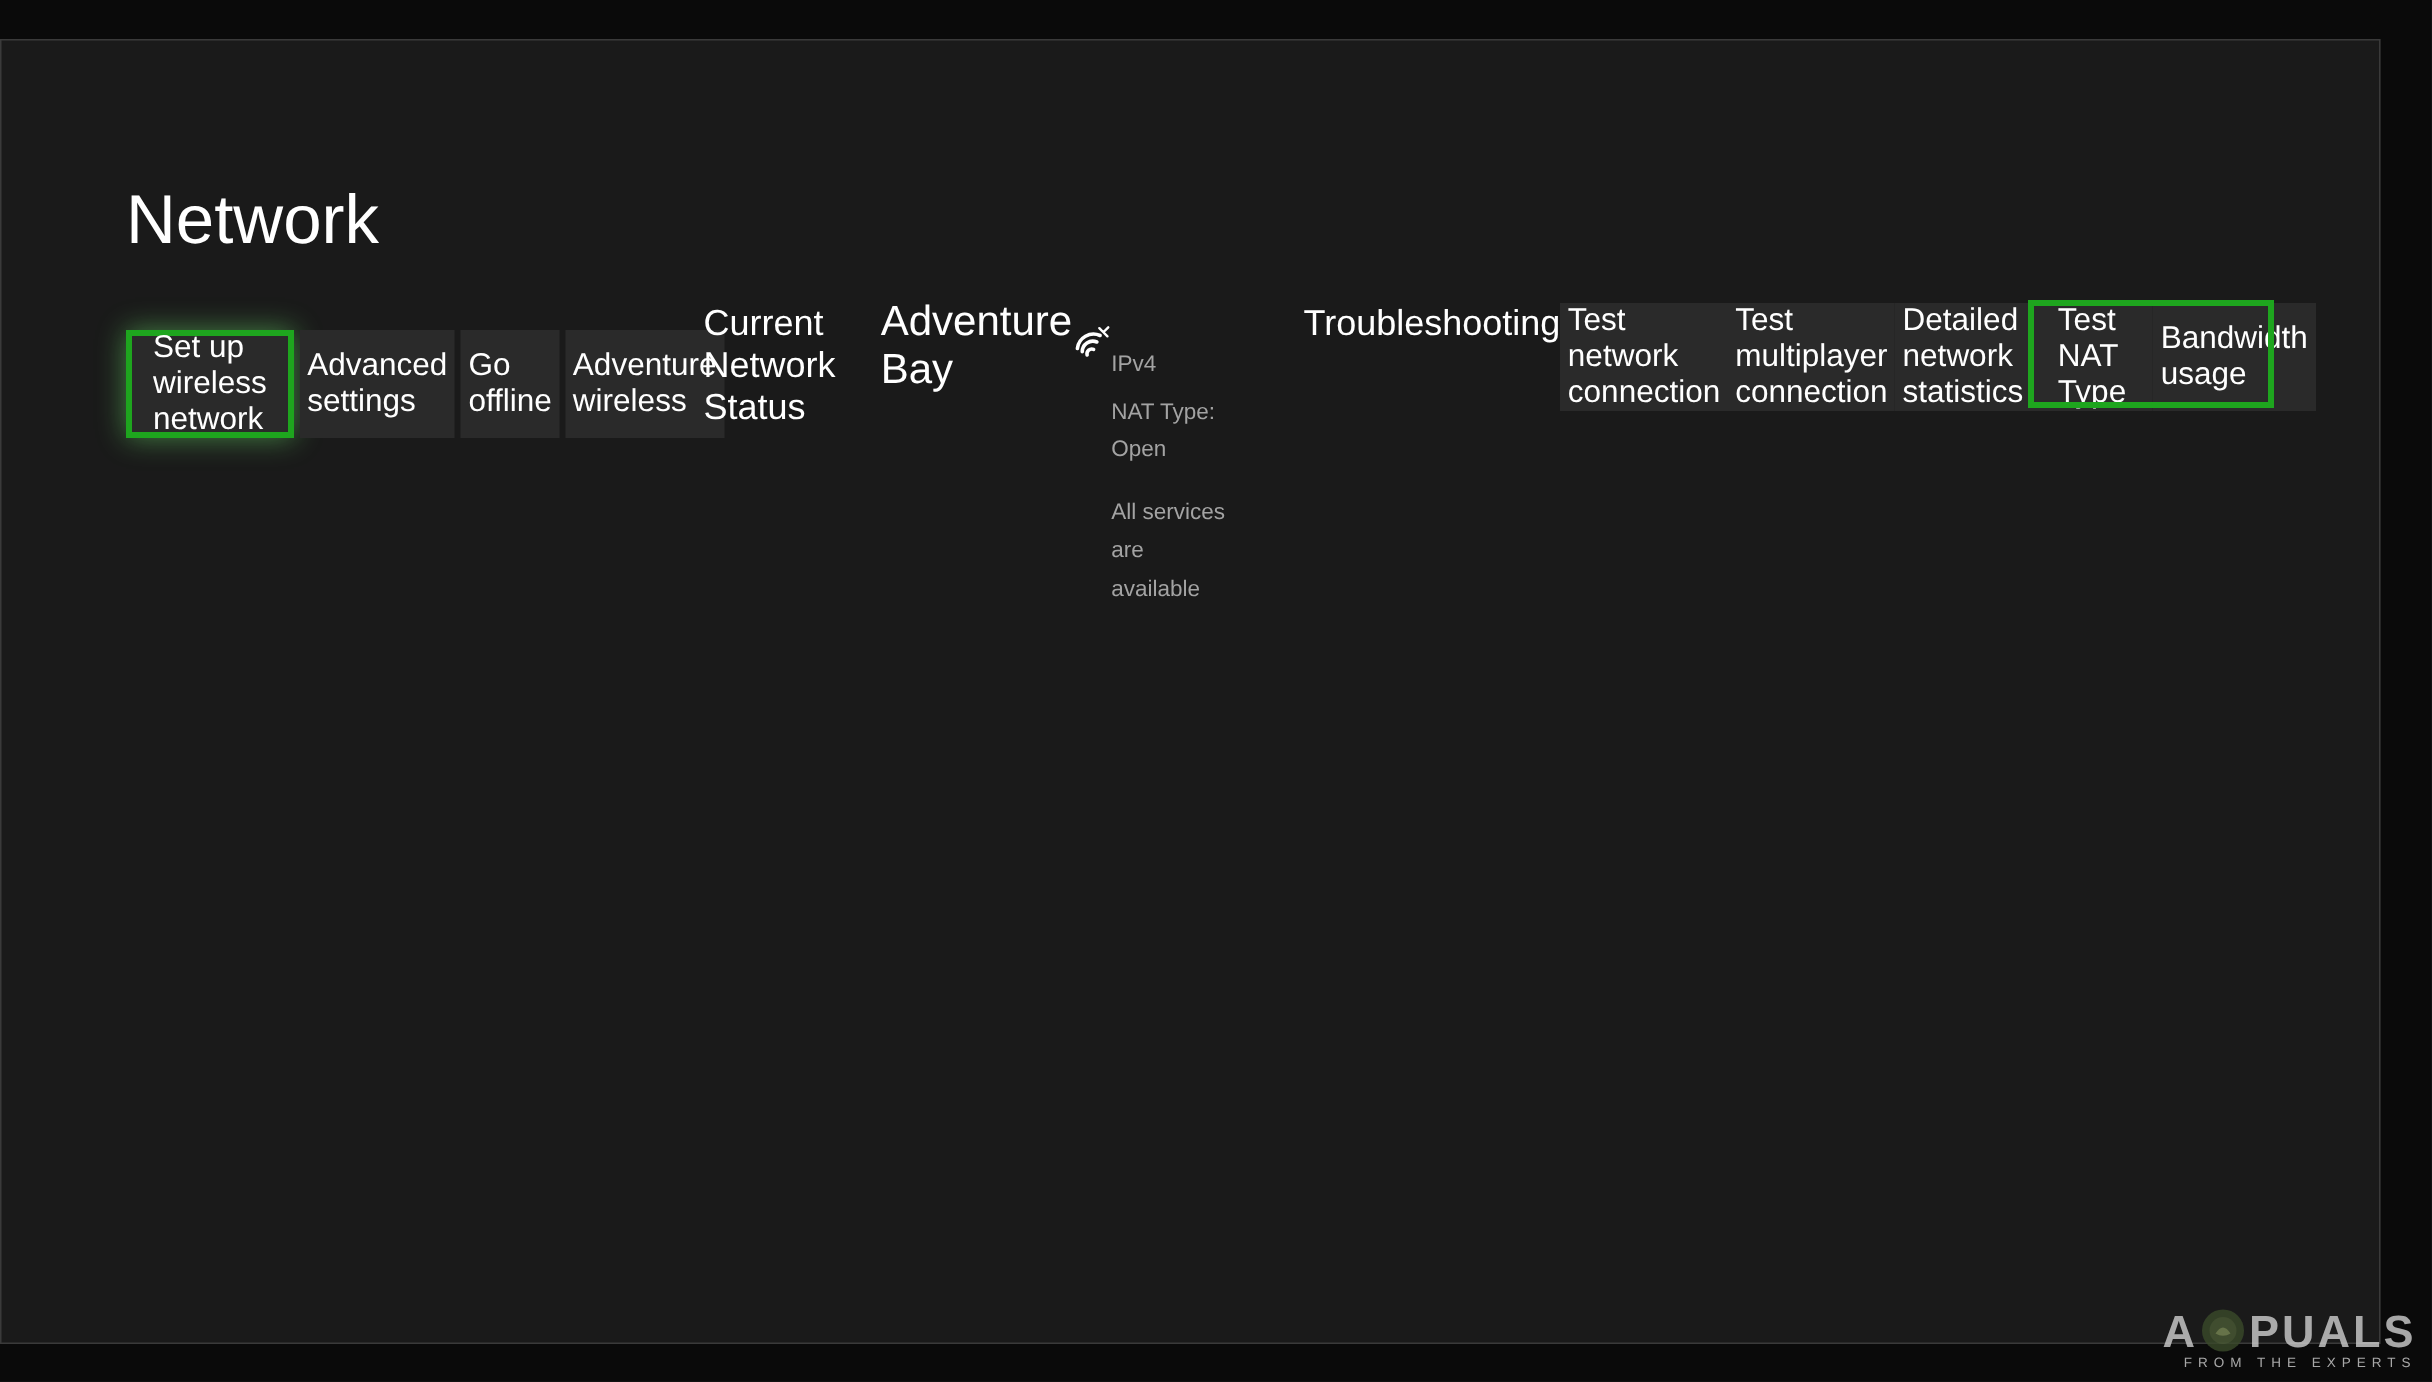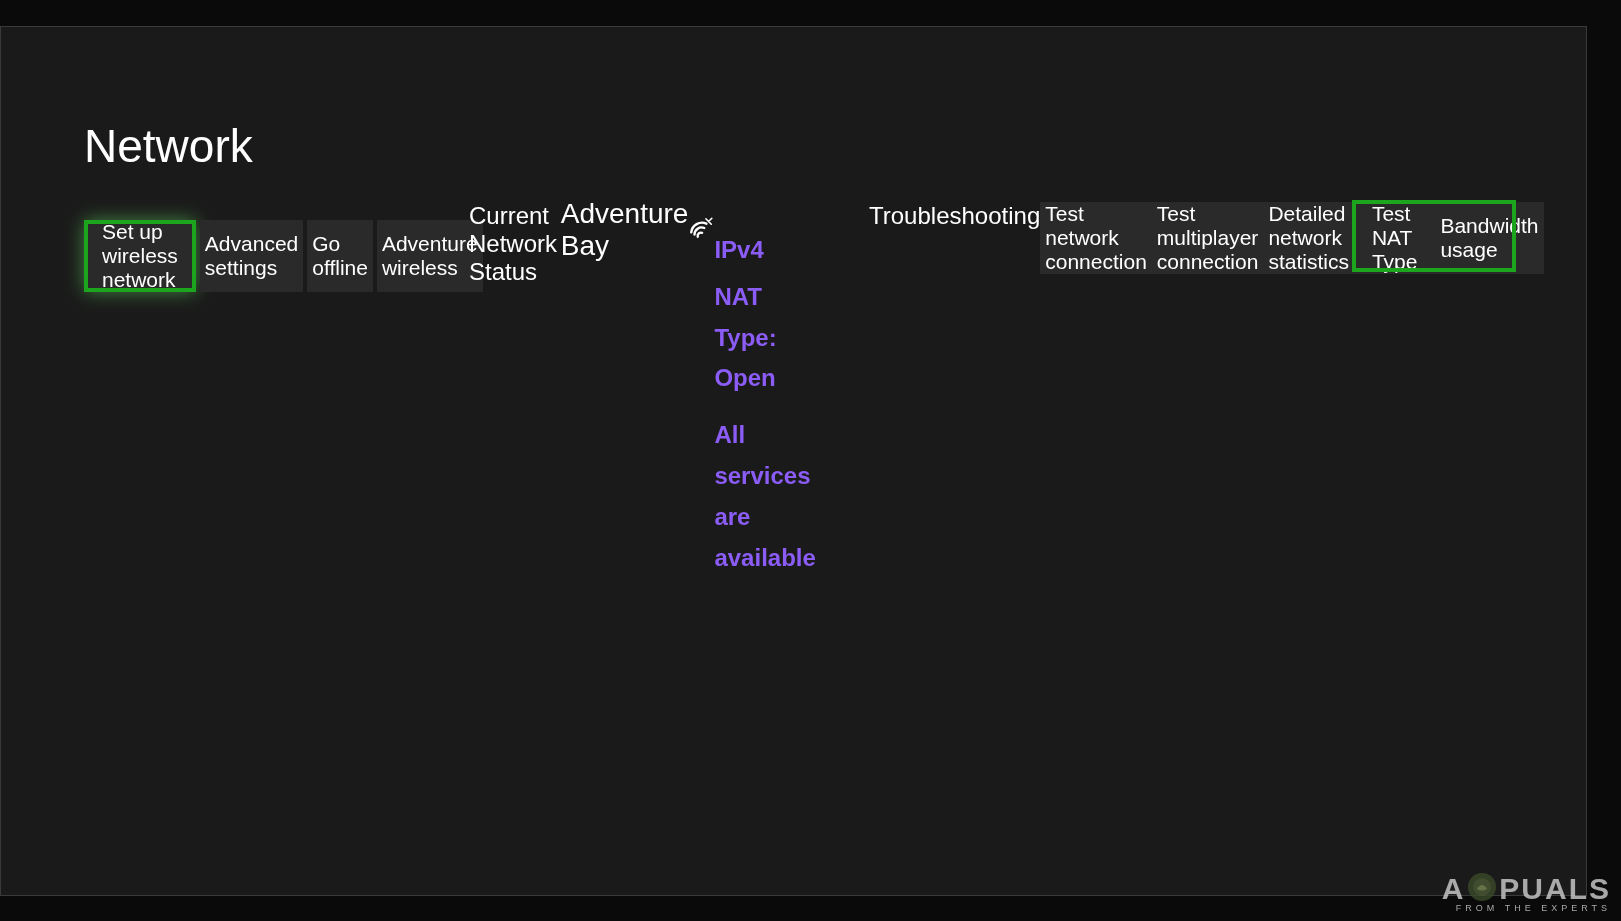--- a/index.html
+++ b/index.html
@@ -102,23 +102,23 @@
     .status-row {
       display: flex;
       align-items: center;
       justify-content: space-between;
       font-size: 28px;
       font-weight: 400;
       color: #ffffff;
       height: 56px;
     }
     .status-line {
-      font-size: 24px;
-      font-weight: 700;
-      color: #8b5cf6;
+      font-size: 15px;
+      font-weight: 400;
+      color: #a3a3a3;
       margin-top: 6px;
       line-height: 1.7;
     }
     .wifi-icon {
       width: 26px;
       height: 22px;
     }
     .watermark {
       position: absolute;
       right: 10px;

